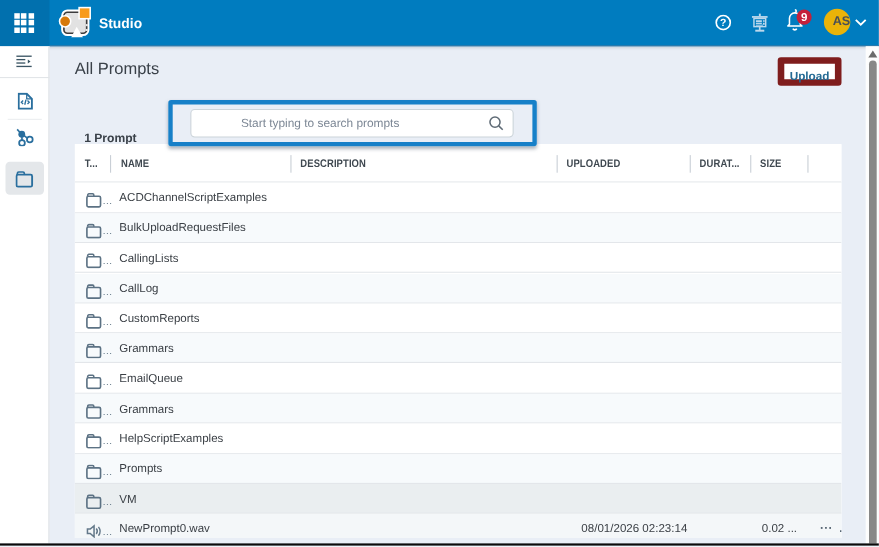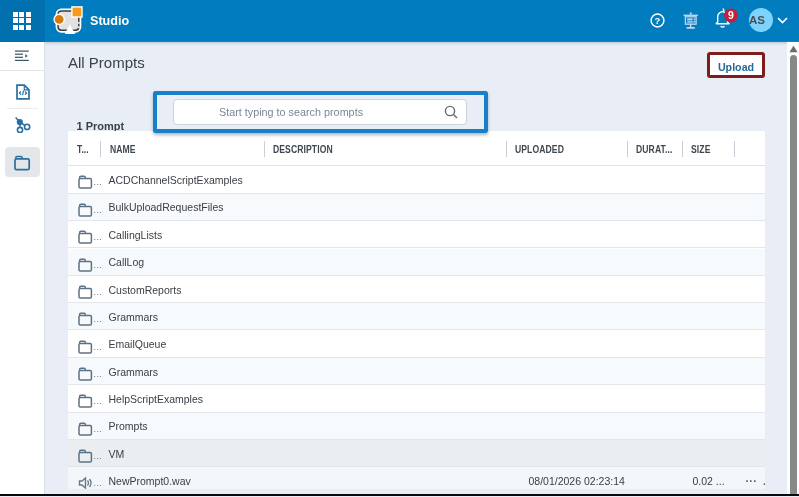--- a/index.html
+++ b/index.html
@@ -19,21 +19,21 @@
 
   
   #sidebar { left:0; top:42px; width:45px; height:452px; background:#fff;
              border-right:1px solid #d9dee3; }
   .sdiv { left:0; width:45px; height:1px; background:#e2e5e8; }
   #selbg { left:5px; top:147px; width:35px; height:30px; background:#e4e7ea; border-radius:4px; }
 
   
   #title { left:68px; top:55px; font-size:15px; line-height:15px; color:#3a4149; }
   #uploadbtn { left:707px; top:51.5px; width:58px; height:26.5px; background:#fff;
-               border:3px solid #7f1d1d; border-radius:3px; color:#246a94;
+               border:6px solid #7f1d1d; border-radius:3px; color:#246a94;
                font-size:10.7px; font-weight:bold; text-align:center; line-height:24.5px; }
   #oneprompt { left:76.5px; top:104px; font-size:11px; font-weight:bold; color:#3a4149;margin-top:16px; }
   #callout { left:153px; top:90.5px; width:335px; height:42px; border:4.5px solid #1780c8;
              border-radius:2.5px; box-shadow:0 2px 3.5px rgba(110,120,135,0.55); }
   #search { left:173px; top:99px; width:294px; height:26px; background:#fff;
             border:1px solid #ccd4da; border-radius:4px; }
   #search-ph { left:183px; top:105.5px; font-size:10.8px; color:#7b8694;margin-left:36px; }
 
   
   #table { left:68px; top:131.3px; width:697px; height:357.4px; background:#fff; overflow:hidden; }
@@ -107,21 +107,21 @@
 
   <svg class="abs" style="left:713px; top:6px;" width="26" height="24" viewBox="0 0 26 24">
     <path d="M4.7 10.6 a4.9 4.9 0 0 1 9.8 0 V16 L16 17.7 H3.2 L4.7 16 Z" fill="none" stroke="#fff" stroke-width="1.4" stroke-linejoin="round"></path>
     <path d="M9.6 2.8 a1.3 1.3 0 0 1 0 2.6" fill="none" stroke="#fff" stroke-width="1.3"></path>
     <path d="M7.8 20 a1.9 1.9 0 0 0 3.5 0" fill="none" stroke="#fff" stroke-width="1.4"></path>
     <circle cx="18" cy="9.5" r="6.9" fill="#c4203a"></circle>
     <text x="18" y="13.2" font-size="10.5" font-weight="bold" fill="#fff" text-anchor="middle" font-family="Liberation Sans">9</text>
   </svg>
 
   <div class="abs" style="left:749px; top:8px; width:24px; height:24px; border-radius:50%;
-       background:#7dd3fc; text-align:left; line-height:24px; font-size:11.5px; font-weight:bold; color:#4a4f55;">AS</div>
+       background:#eab308; text-align:right; line-height:24px; font-size:11.5px; font-weight:bold; color:#4a4f55;">AS</div>
   <svg class="abs" style="left:776.5px; top:17px;" width="11" height="8" viewBox="0 0 11 8">
     <path d="M1 1 L5.5 5.5 L10 1" fill="none" stroke="#fff" stroke-width="1.7"></path>
   </svg>
 
   <div id="sidebar" class="abs"></div>
 
   <svg class="abs" style="left:14px; top:49px;" width="16" height="13" viewBox="0 0 16 13">
     <g fill="#3a5463">
       <rect x="0.9" y="1.5" width="13.9" height="1.2"></rect>
       <rect x="0.9" y="4.6" width="8.1" height="1.2"></rect>

